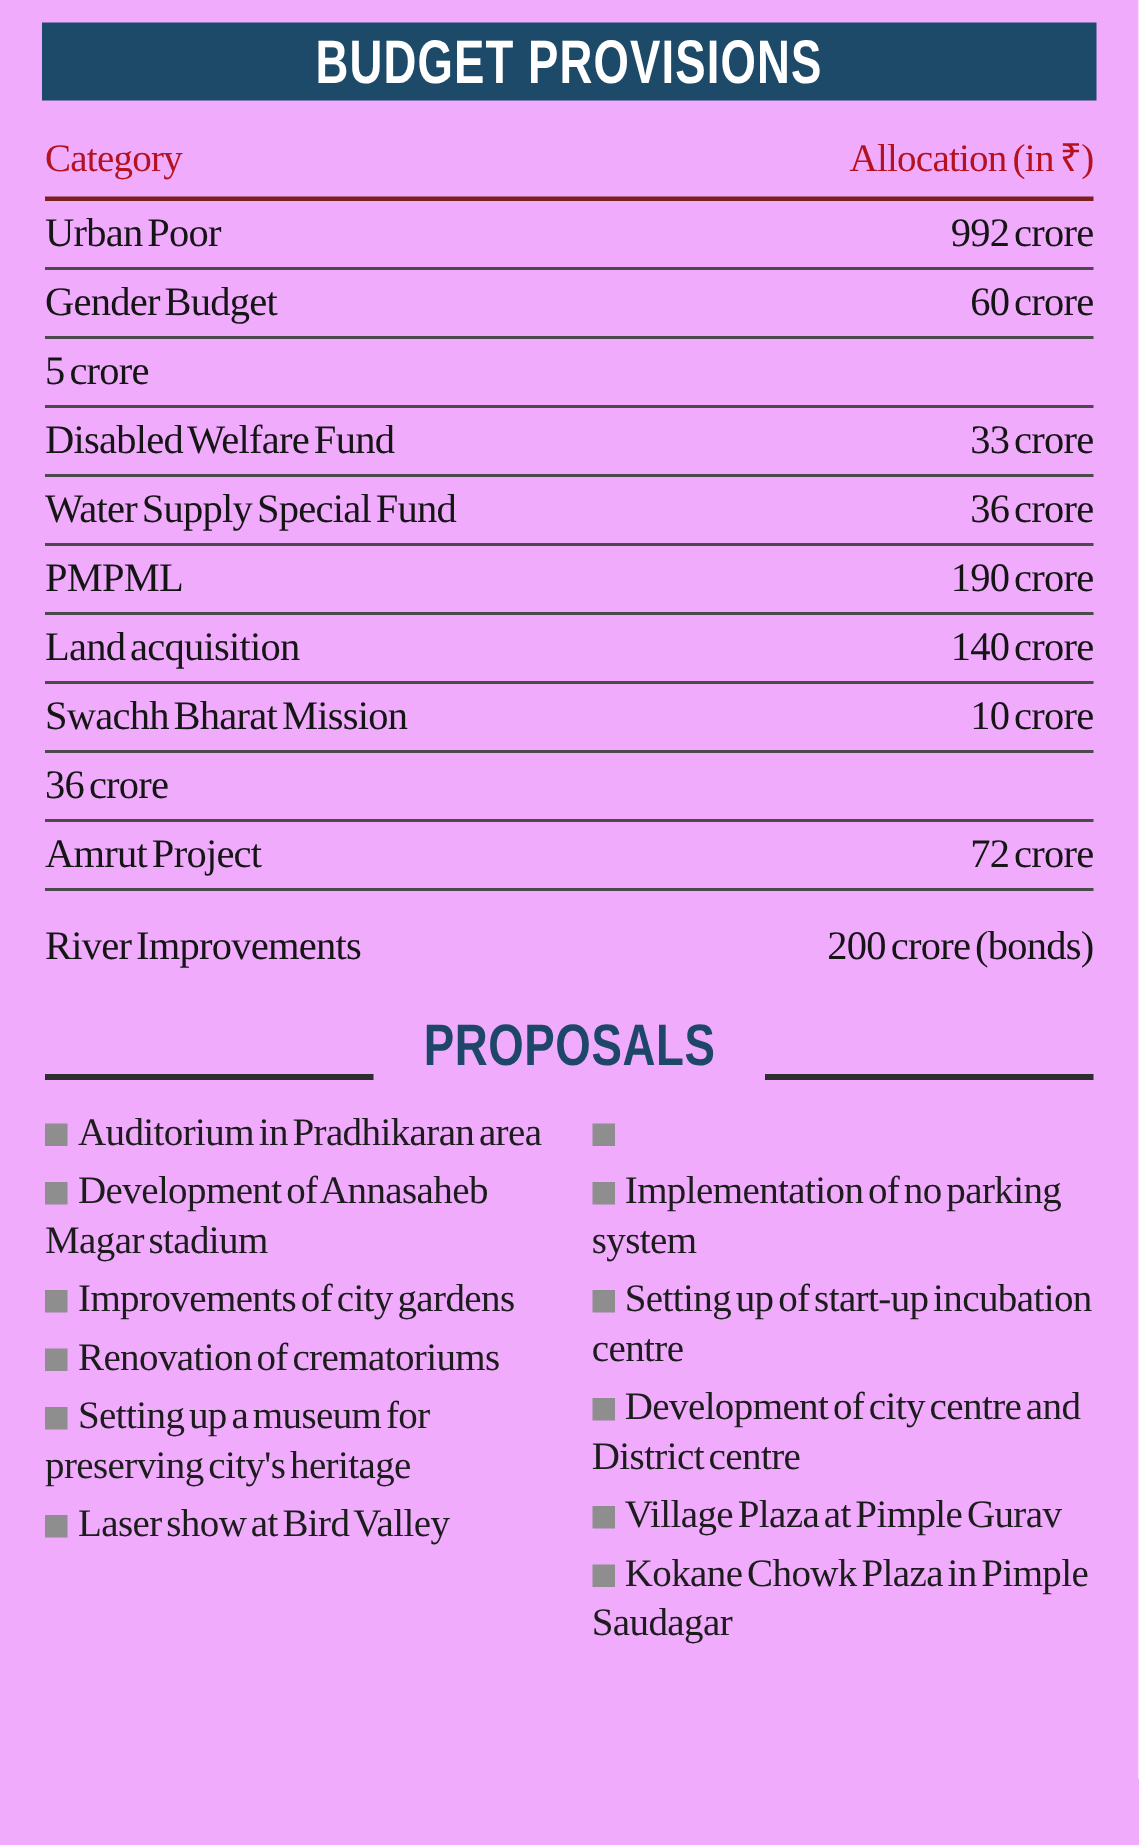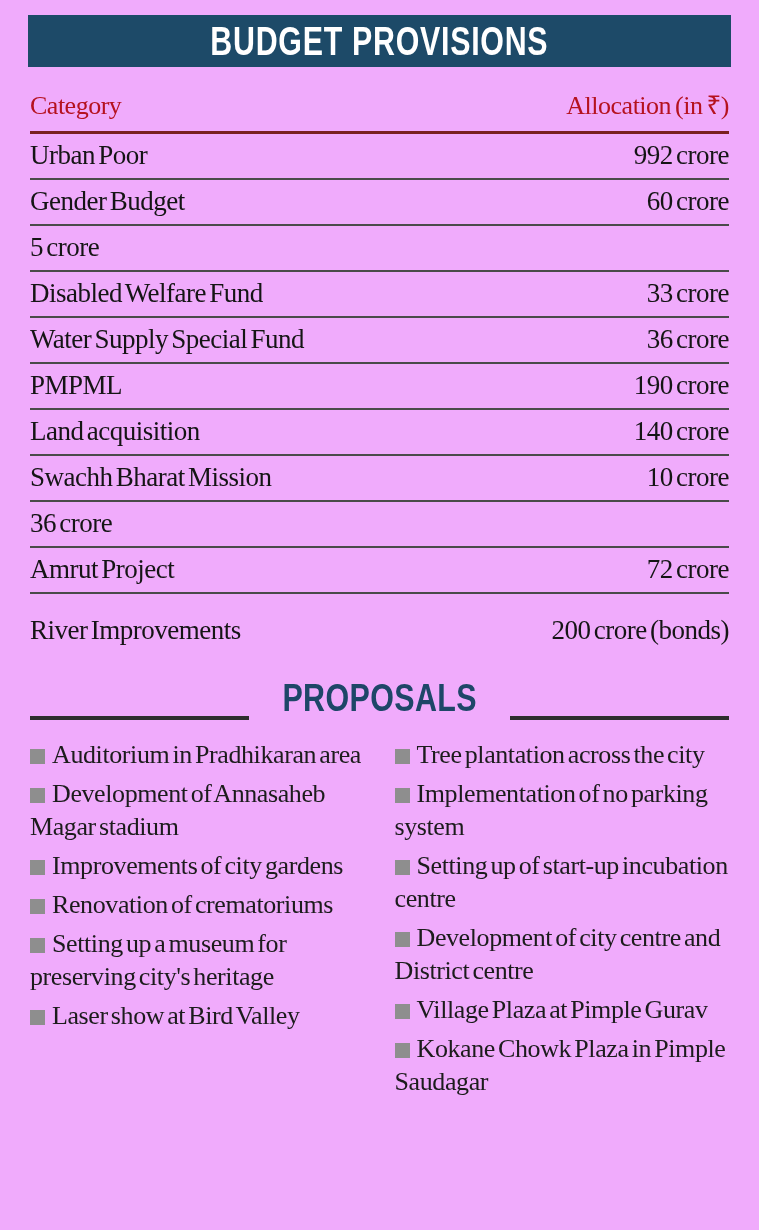--- a/index.html
+++ b/index.html
@@ -175,21 +175,21 @@
   <div class="columns">
     <div class="col">
       <div class="item"><span class="bullet"></span><span>Auditorium in Pradhikaran area</span></div>
       <div class="item"><span class="bullet"></span><span>Development of Annasaheb Magar stadium</span></div>
       <div class="item"><span class="bullet"></span><span>Improvements of city gardens</span></div>
       <div class="item"><span class="bullet"></span><span>Renovation of crematoriums</span></div>
       <div class="item"><span class="bullet"></span><span>Setting up a museum for preserving city's heritage</span></div>
       <div class="item"><span class="bullet"></span><span>Laser show at Bird Valley</span></div>
     </div>
     <div class="col">
-      <div class="item"><span class="bullet"></span><span>Tree plantation across the city</span></div>
+      <div class="item"><span class="bullet"></span></div>
       <div class="item"><span class="bullet"></span><span>Implementation of no parking system</span></div>
       <div class="item"><span class="bullet"></span><span>Setting up of start-up incubation centre</span></div>
       <div class="item"><span class="bullet"></span><span>Development of city centre and District centre</span></div>
       <div class="item"><span class="bullet"></span><span>Village Plaza at Pimple Gurav</span></div>
       <div class="item"><span class="bullet"></span><span>Kokane Chowk Plaza in Pimple Saudagar</span></div>
     </div>
   </div>
 
 </div>
 

